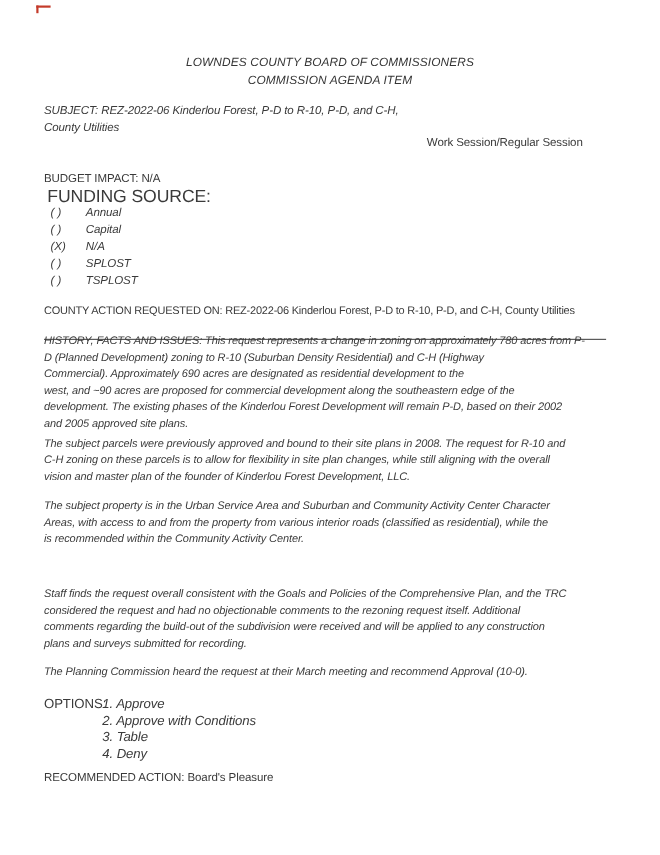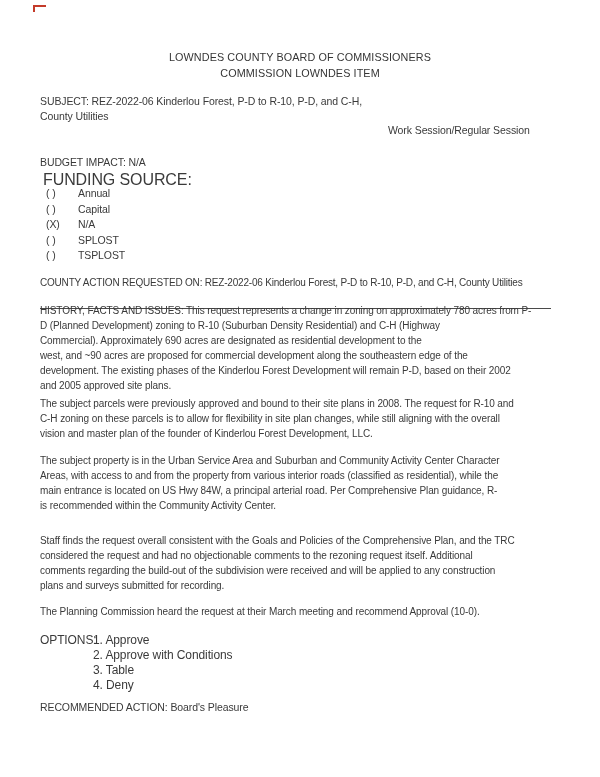--- a/index.html
+++ b/index.html
@@ -9,21 +9,21 @@
   }
   .page {
     position: relative;
     width: 600px;
     height: 777px;
     background: #ffffff;
     font-family: "Liberation Sans", "DejaVu Sans", sans-serif;
     color: #3a3a3a;
     overflow: hidden;
   }
-  .line { white-space: nowrap; }
+  .line { white-space: nowrap; font-style: italic; }
 
   .red-mark {
     position: absolute;
     left: 33px; top: 5px;
     width: 11px; height: 5px;
     border-top: 2px solid #c43b2a;
     border-left: 2px solid #c43b2a;
   }
   .header {
     position: absolute;
@@ -69,20 +69,21 @@
     font-size: 16px;
     letter-spacing: -0.1px;
     white-space: nowrap;
   }
   .funding-list {
     position: absolute;
     left: 46px; top: 186px;
     font-size: 10.5px;
     line-height: 15.5px;
     letter-spacing: -0.1px;
+    font-style: italic;
   }
   .funding-row { white-space: nowrap; }
   .funding-row .mark {
     display: inline-block;
     width: 17px;
   }
   .funding-row .flabel {
     display: inline-block;
     margin-left: 15px;
   }
@@ -132,21 +133,21 @@
 </style>
 </head>
 <body>
 
 <div class="page">
 
   <div class="red-mark" style="border-color: rgb(196, 59, 42);"></div>
 
   <div class="header">
     <div class="line">LOWNDES COUNTY BOARD OF COMMISSIONERS</div>
-    <div class="line">COMMISSION LOWNDES ITEM</div>
+    <div class="line">COMMISSION AGENDA ITEM</div>
   </div>
 
   <div class="subject">
     <div class="line">SUBJECT: REZ-2022-06 Kinderlou Forest, P-D to R-10, P-D, and C-H,</div>
     <div class="line">County Utilities</div>
   </div>
 
   <div class="session">Work Session/Regular Session</div>
 
   <div class="budget">BUDGET IMPACT: N/A</div>
@@ -181,21 +182,20 @@
       <div class="line">and 2005 approved site plans.</div>
     </div>
   <div class="para p2">
       <div class="line">The subject parcels were previously approved and bound to their site plans in 2008. The request for R-10 and</div>
       <div class="line">C-H zoning on these parcels is to allow for flexibility in site plan changes, while still aligning with the overall</div>
       <div class="line">vision and master plan of the founder of Kinderlou Forest Development, LLC.</div>
     </div>
   <div class="para p3">
       <div class="line">The subject property is in the Urban Service Area and Suburban and Community Activity Center Character</div>
       <div class="line">Areas, with access to and from the property from various interior roads (classified as residential), while the</div>
-      <div class="line">main entrance is located on US Hwy 84W, a principal arterial road. Per Comprehensive Plan guidance, R-</div>
       <div class="line">is recommended within the Community Activity Center.</div>
     </div>
   <div class="para p4">
       <div class="line">Staff finds the request overall consistent with the Goals and Policies of the Comprehensive Plan, and the TRC</div>
       <div class="line">considered the request and had no objectionable comments to the rezoning request itself. Additional</div>
       <div class="line">comments regarding the build-out of the subdivision were received and will be applied to any construction</div>
       <div class="line">plans and surveys submitted for recording.</div>
     </div>
   <div class="para p5">
       <div class="line">The Planning Commission heard the request at their March meeting and recommend Approval (10-0).</div>

